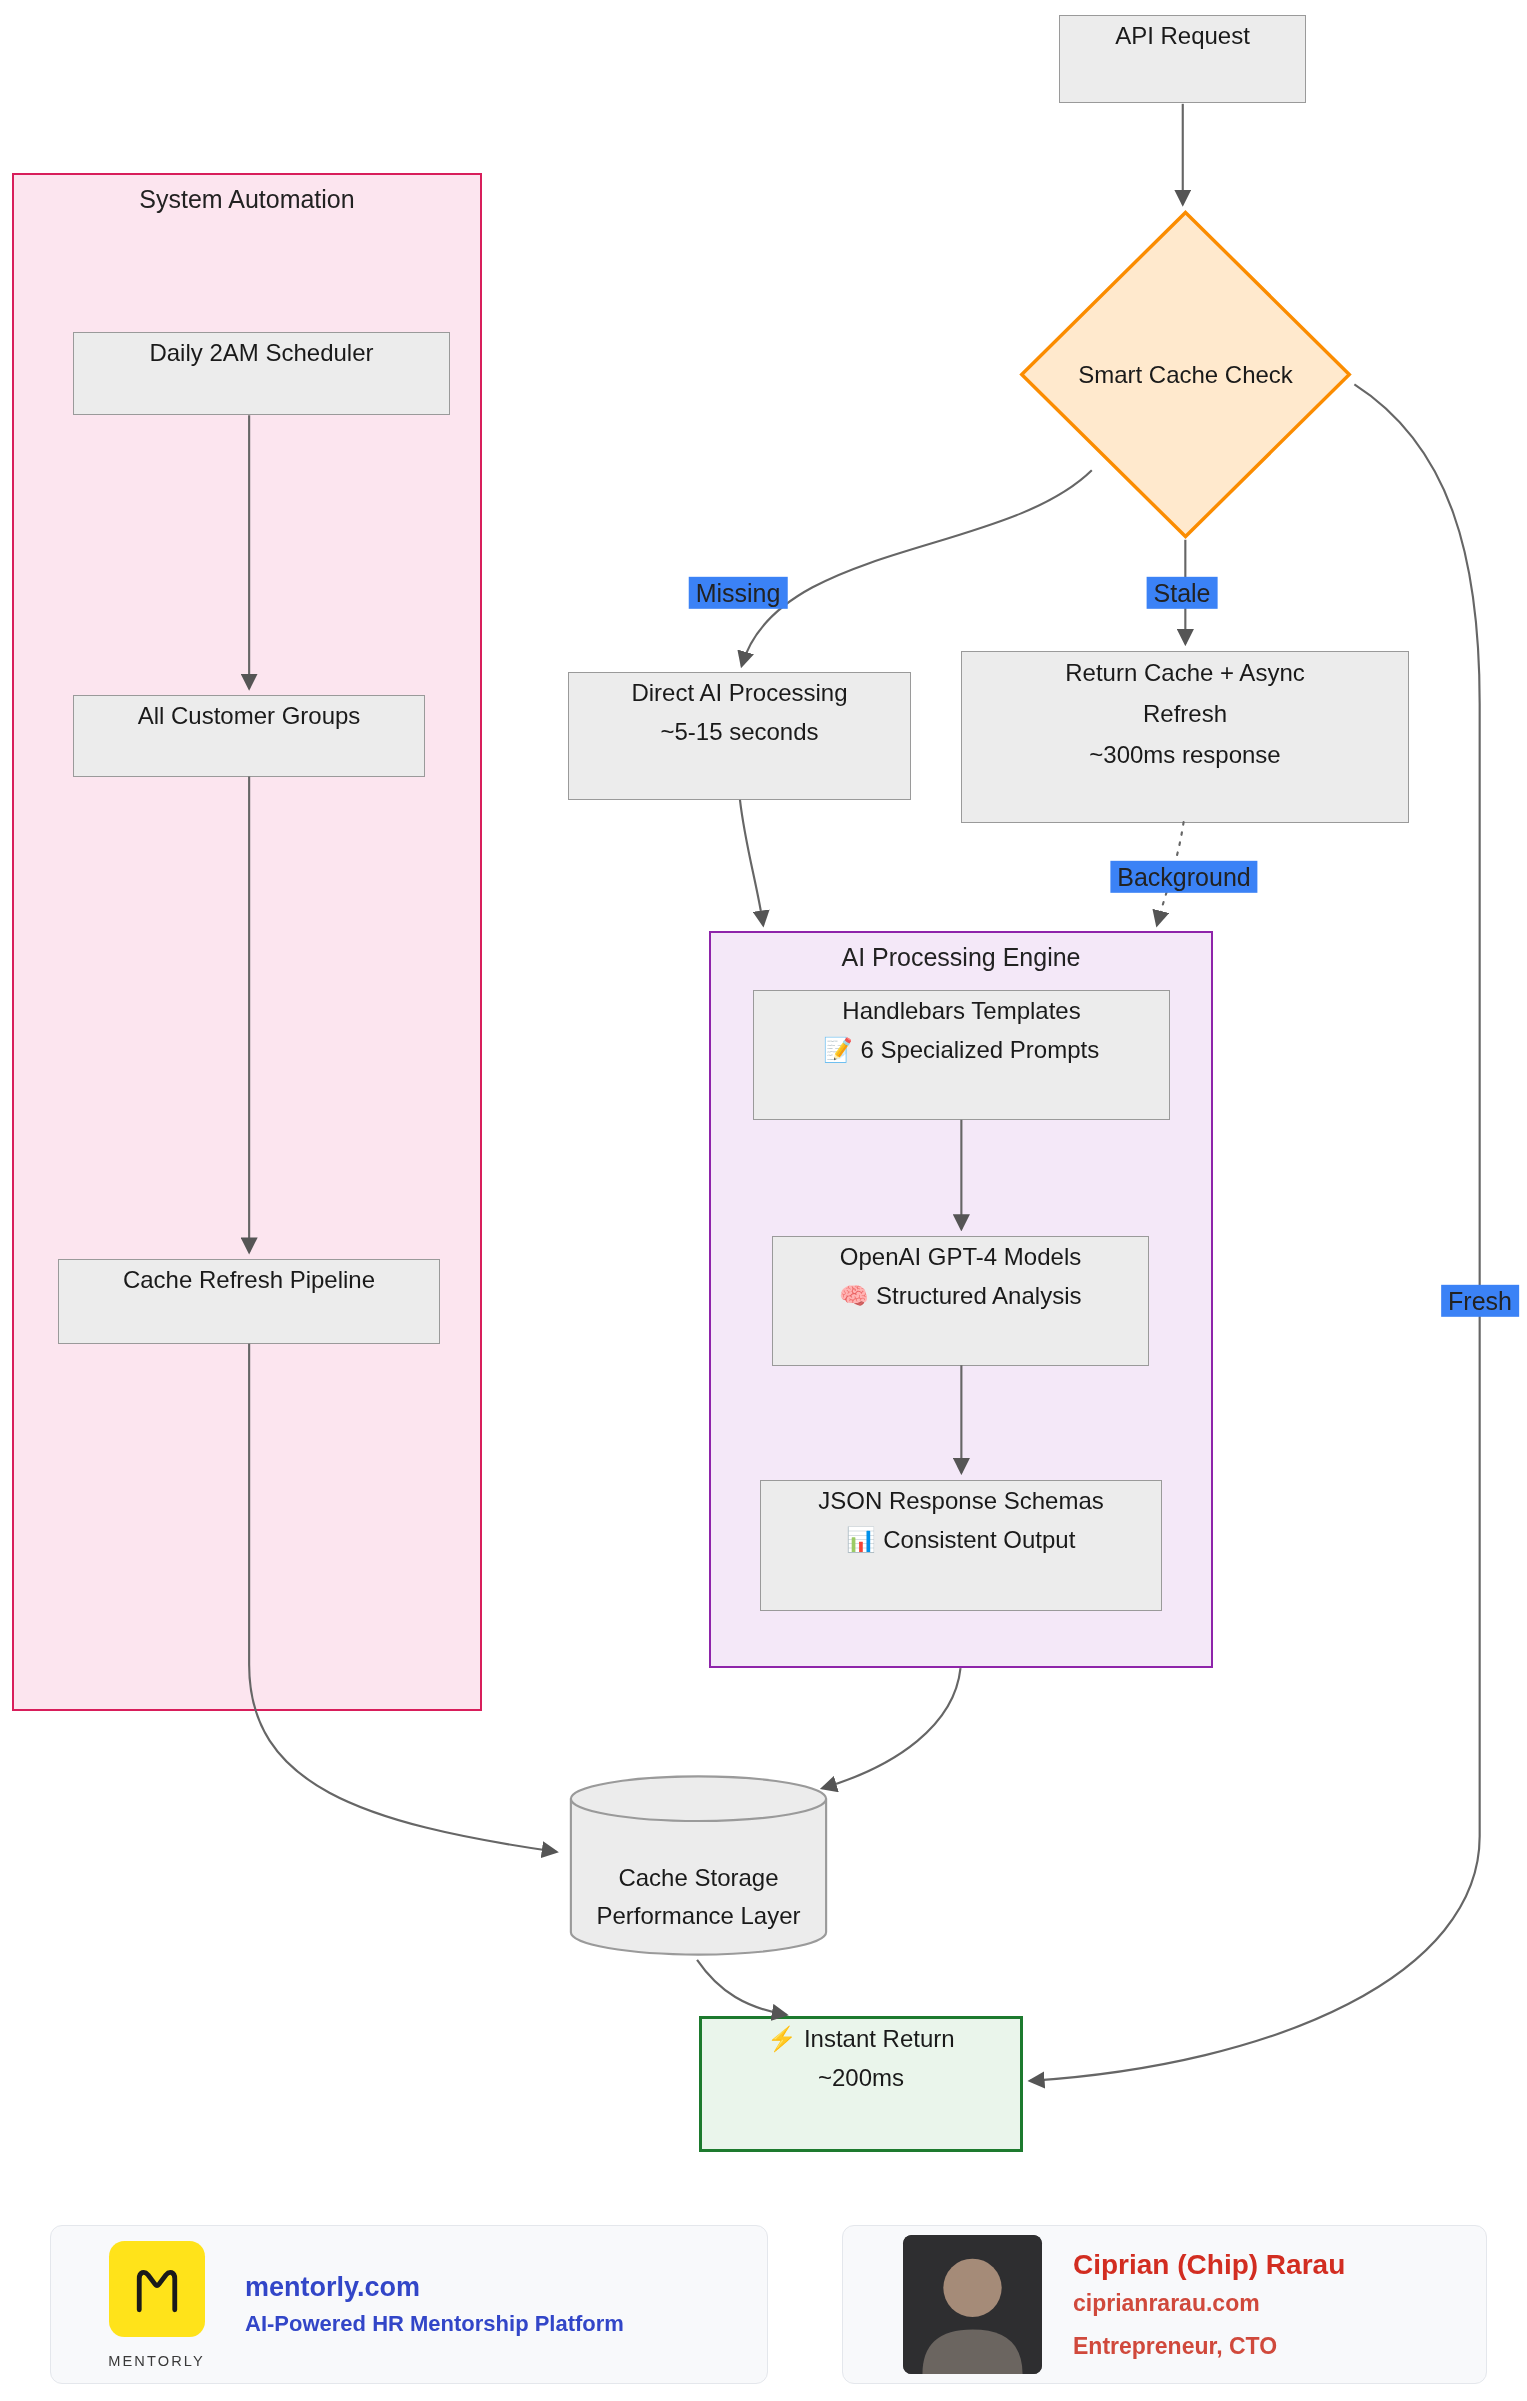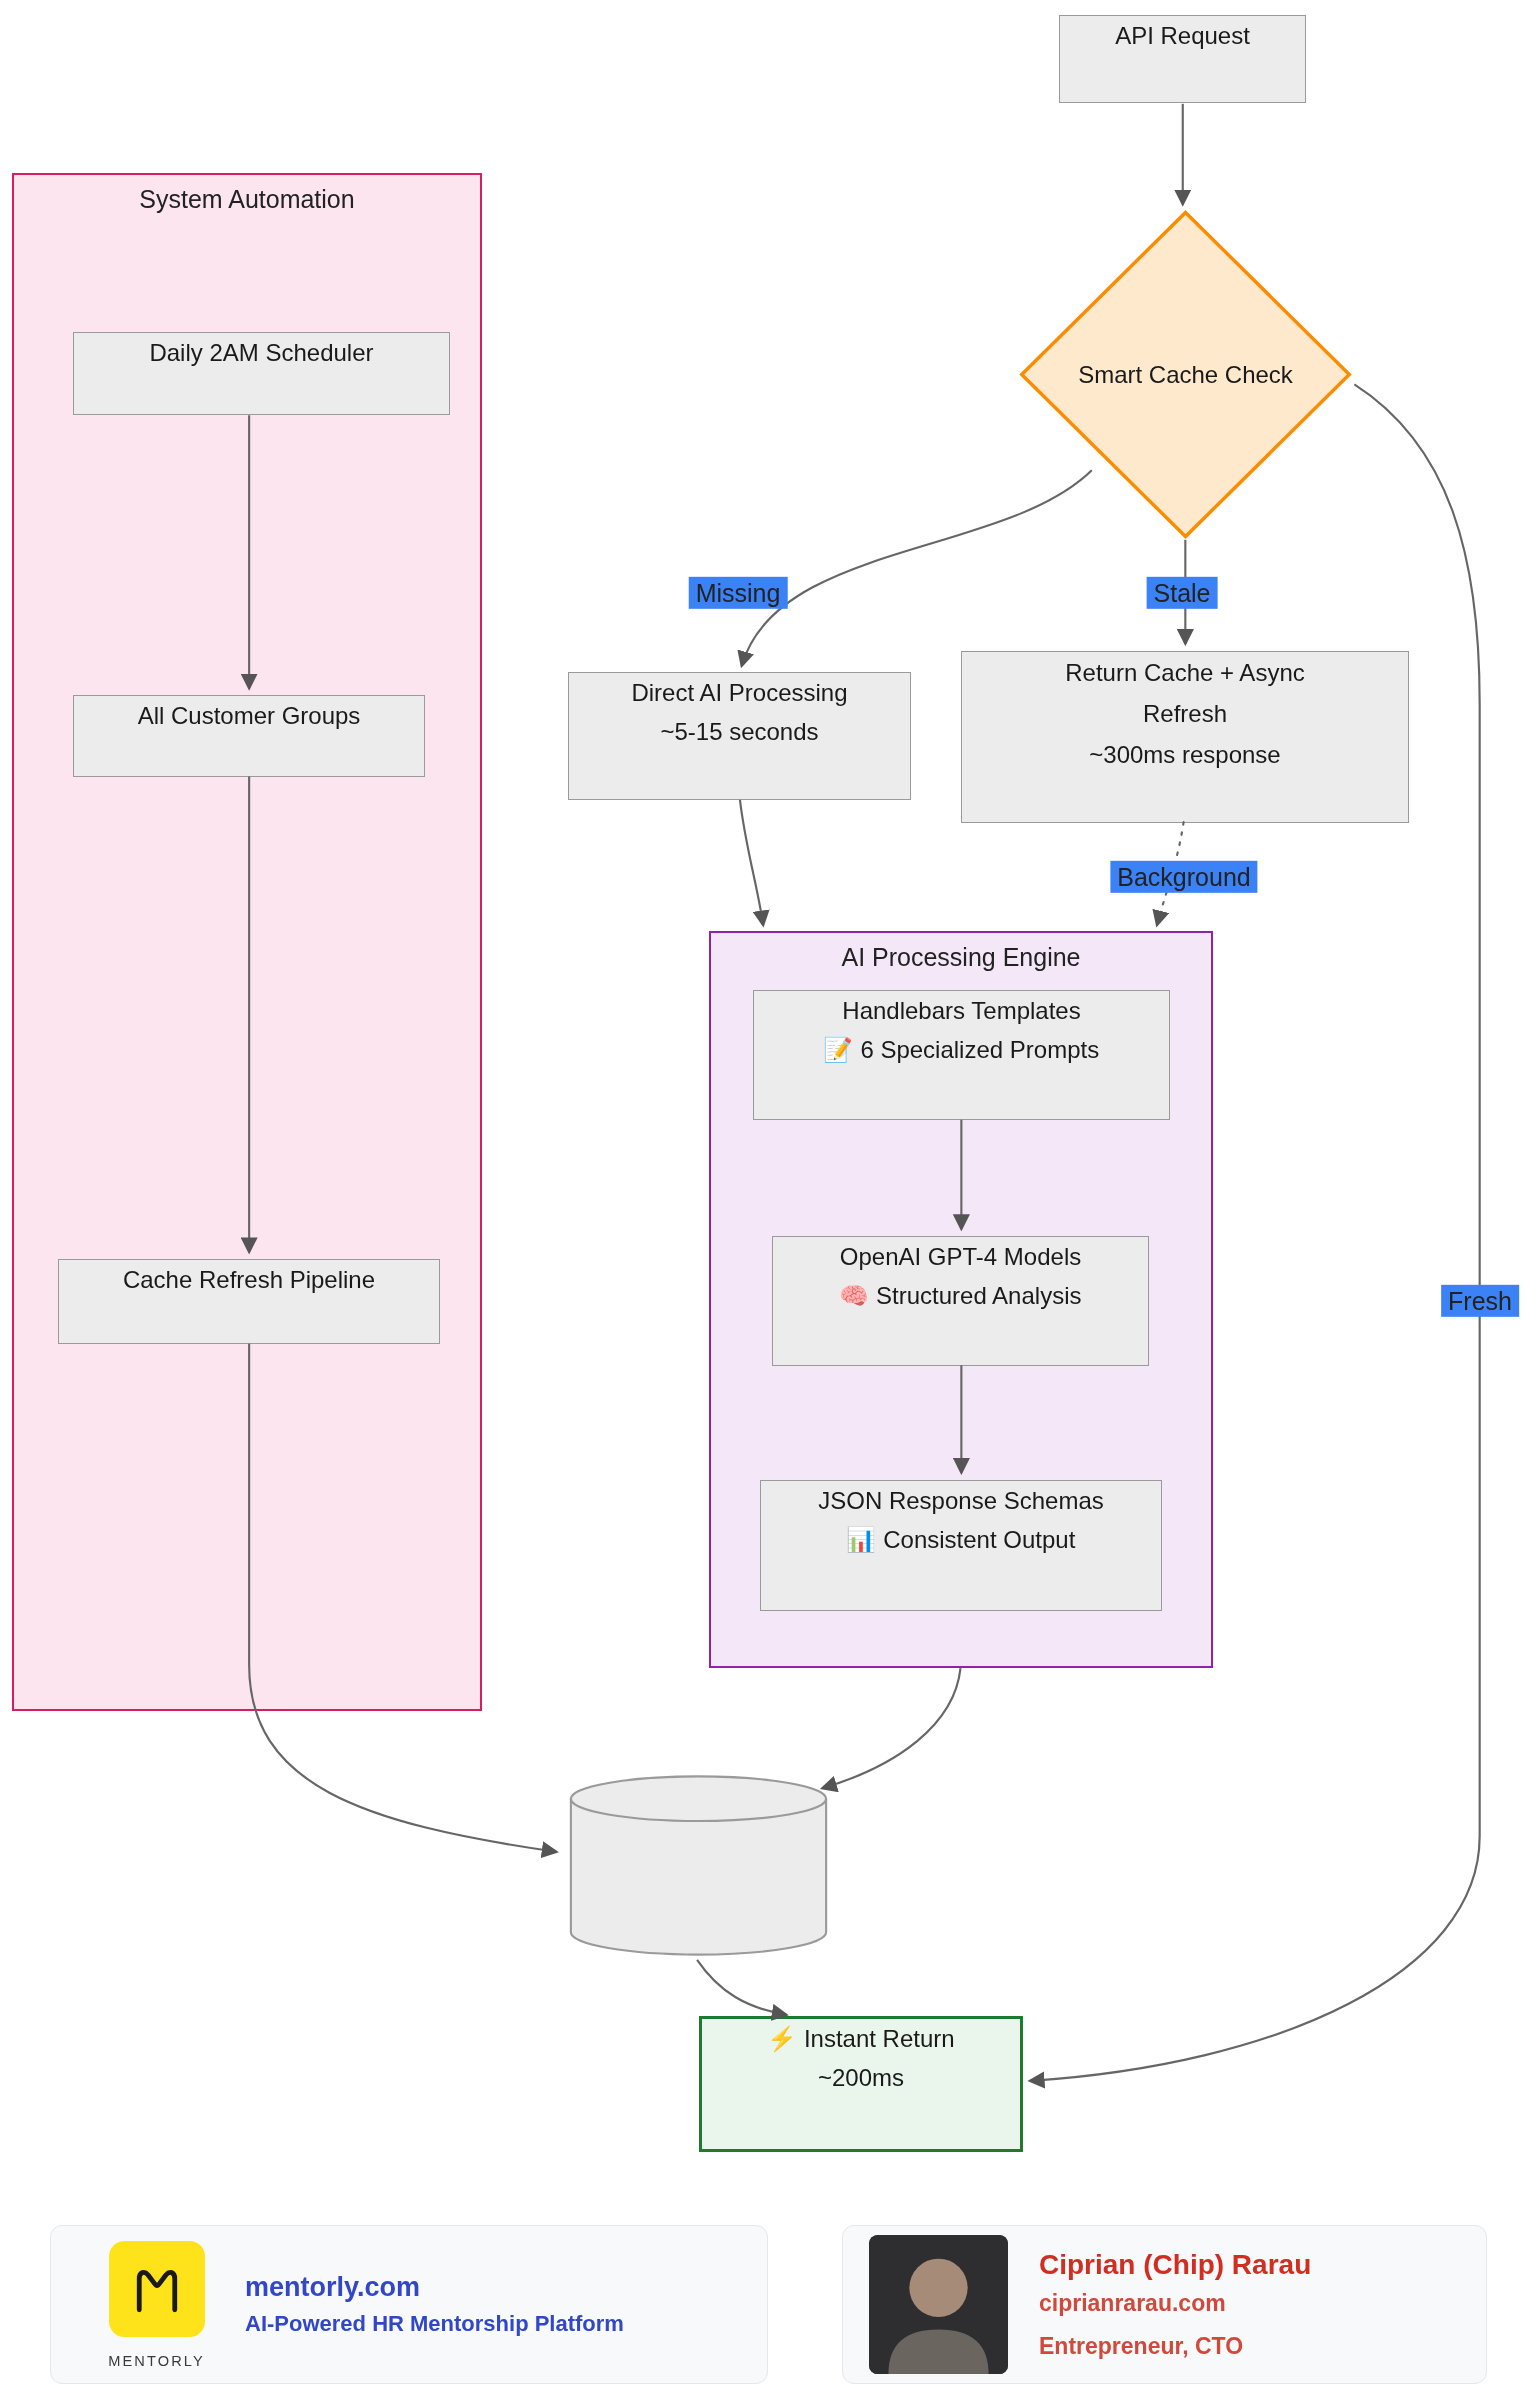--- a/index.html
+++ b/index.html
@@ -32,21 +32,21 @@
   .cyl .clabel{position:absolute;left:0;right:0;top:86px;text-align:center;
     font-size:24px;line-height:38px}
   
   #arrows{position:absolute;left:0;top:0;z-index:3;pointer-events:none}
   .edge-label{position:absolute;z-index:4;font-size:25px;color:#222;background:#3b82f6;
     padding:1.7px 6.9px;transform:translate(-50%,-50%);white-space:nowrap}
   
   .card{position:absolute;z-index:2;background:#f8f9fb;border:1.7px solid #e4e7ec;
     border-radius:12px;display:flex;align-items:center}
   .card-left{left:50px;top:2225px;width:718px;height:159px;padding-left:55px;gap:38px}
-  .card-right{left:842px;top:2225px;width:645px;height:159px;padding-left:26px;gap:31px}
+  .card-right{left:842px;top:2225px;width:645px;height:159px;padding-left:60px;gap:31px}
   .logo-wrap{display:flex;flex-direction:column;align-items:center;width:101px}
   .logo-square{width:96px;height:96px;border-radius:15.4px;
     background:var(--mentorly-yellow,#ffe31a);display:flex;align-items:center;justify-content:center}
   .logo-caption{margin-top:16px;font-size:14.6px;letter-spacing:2.1px;color:#3a3a3a;font-weight:500}
   .mentorly-title{font-size:27px;font-weight:700;color:var(--mentorly-blue,#3246c8);margin-bottom:8.6px}
   .mentorly-sub{font-size:22px;font-weight:700;color:var(--mentorly-blue,#3246c8)}
   .avatar{width:139px;height:139px;border-radius:8.6px;overflow:hidden;flex:0 0 auto;background:#2e2e30}
   .author-name{font-size:28px;font-weight:700;color:var(--author-red,#d22d21);margin-bottom:8.6px}
   .author-site{font-size:23px;font-weight:700;color:var(--author-red-light,#d0493c);margin-bottom:16px}
   .author-role{font-size:23px;font-weight:700;color:var(--author-red-light,#d0493c)}
@@ -137,20 +137,24 @@
 <div class="node" style="left:760px;top:1480px;width:402px;height:131px">
   <div>JSON Response Schemas</div>
   <div>📊 Consistent Output</div>
 </div>
 
 <div class="cyl">
   <svg width="263" height="185" viewBox="0 0 306 216">
     <path d="M4 30 L4 186 A149 26 0 0 0 302 186 L302 30" style="fill:var(--node-fill,#ececec);stroke:var(--node-border,#9a9a9a);stroke-width:2.5"></path>
     <ellipse cx="153" cy="30" rx="149" ry="26" style="fill:var(--node-fill,#ececec);stroke:var(--node-border,#9a9a9a);stroke-width:2.5"></ellipse>
   </svg>
+  <div class="clabel">
+    <div>Cache Storage</div>
+    <div>Performance Layer</div>
+  </div>
 </div>
 
 <div class="node instant" style="left:699px;top:2016px;width:324px;height:136px">
   <div>⚡ Instant Return</div>
   <div>~200ms</div>
 </div>
 
 <div class="card card-left">
   <div class="logo-wrap">
     <div class="logo-square">

